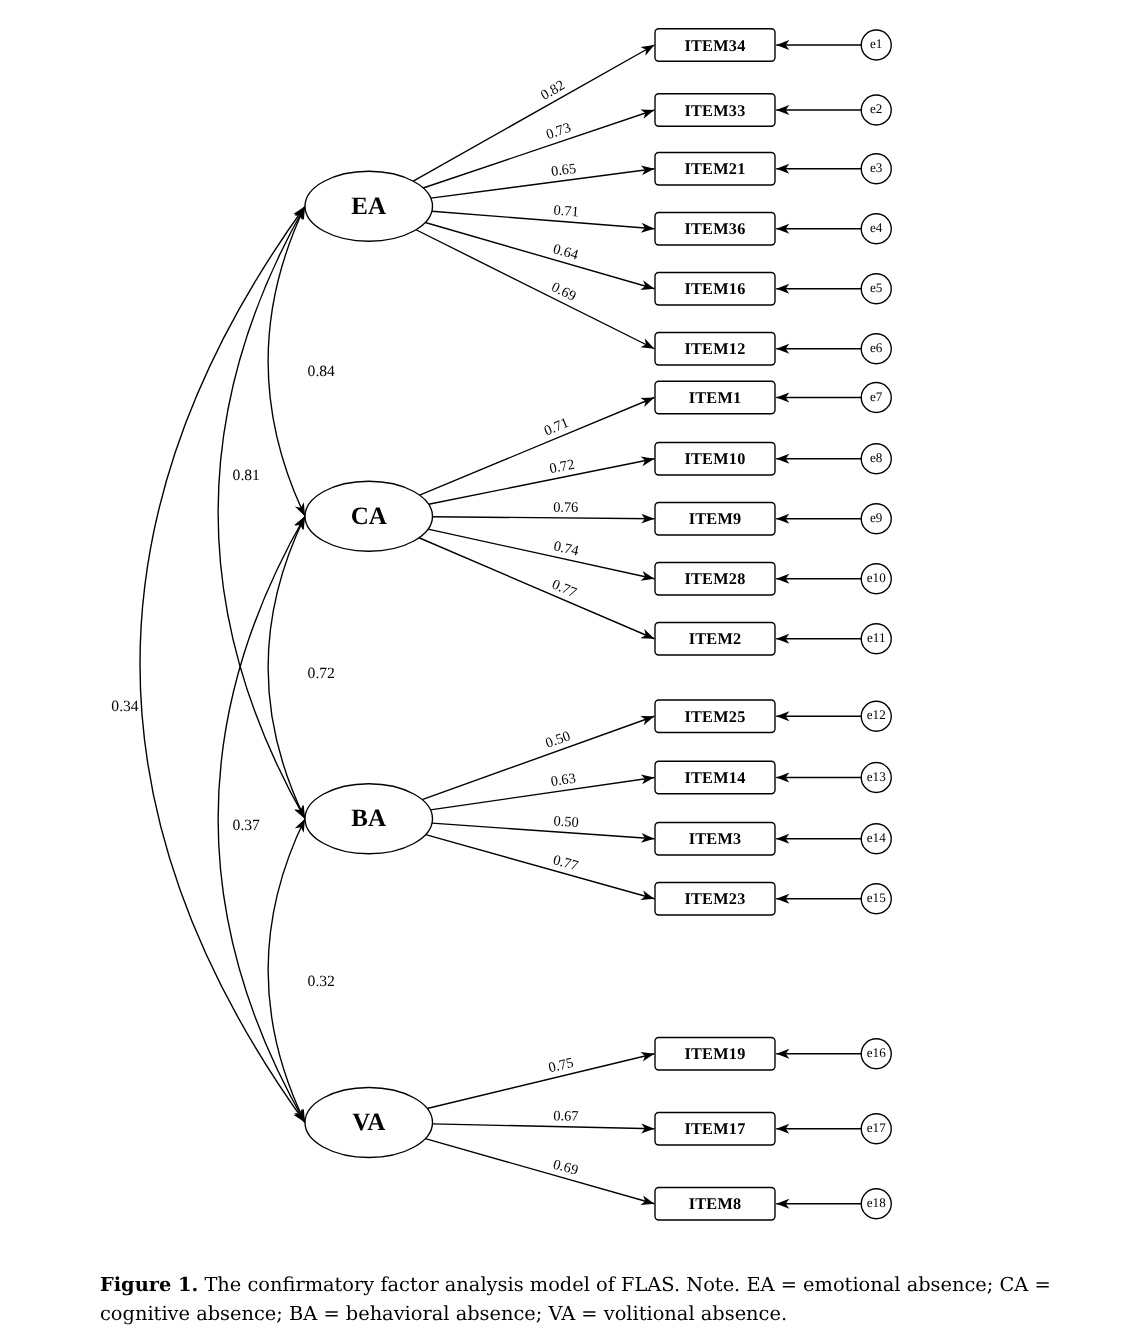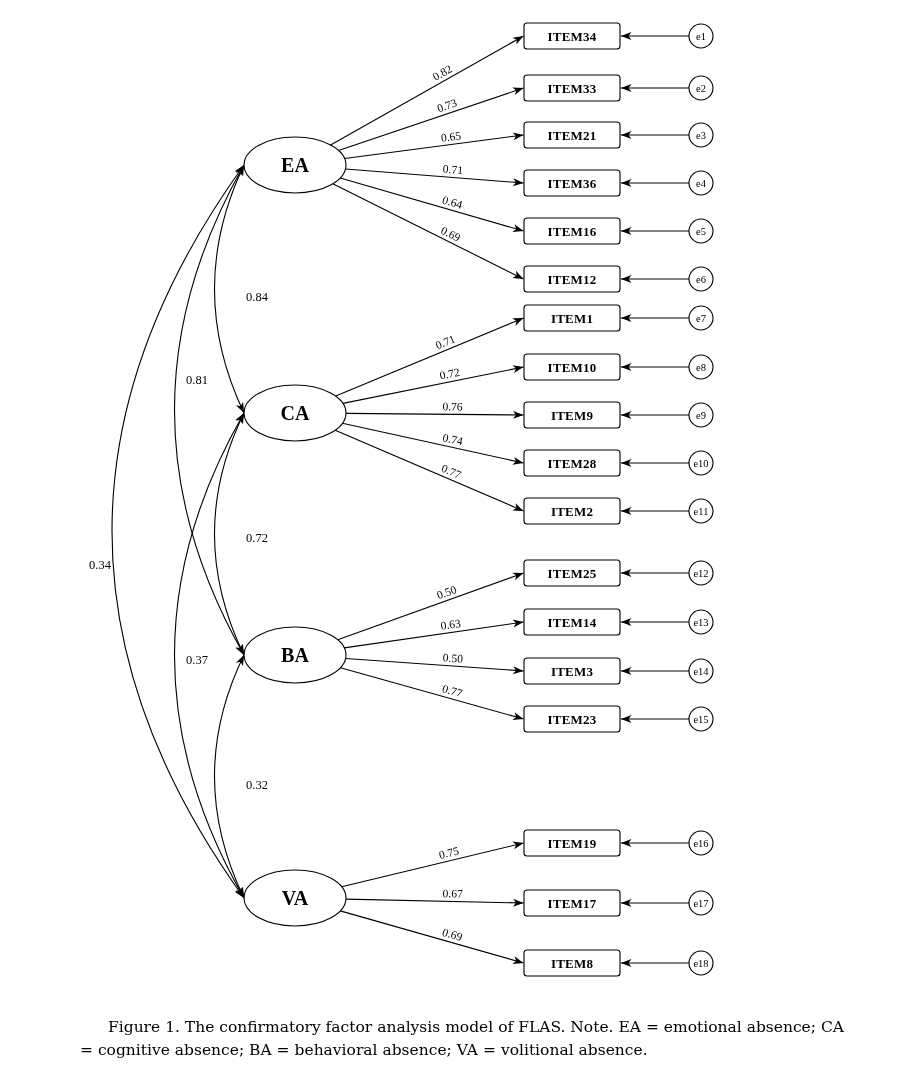--- a/index.html
+++ b/index.html
@@ -38,21 +38,21 @@
     position: absolute;
     left: 80px;
     top: 1000px;
     width: 770px;
     font-family: "DejaVu Serif", serif;
     font-size: 15.5px;
     line-height: 1.5;
     color: #000000;
     text-align: left;
   }
-  .caption b { font-weight: normal; margin-left: 28px; }
+  .caption b { font-weight: bold; }
 </style>
 </head>
 <body>
 
 <div class="page">
 
   <svg id="diagram" width="912" height="1000" viewBox="0 0 912 1000" xmlns="http://www.w3.org/2000/svg">
     <defs>
       <marker id="arr" viewBox="0 0 10 10" refX="9.5" refY="5" markerWidth="13" markerHeight="11" markerUnits="userSpaceOnUse" orient="auto-start-reverse">
         <path d="M0,1.4 L9.5,5 L0,8.6 L2.6,5 Z" fill="#000000"></path>

